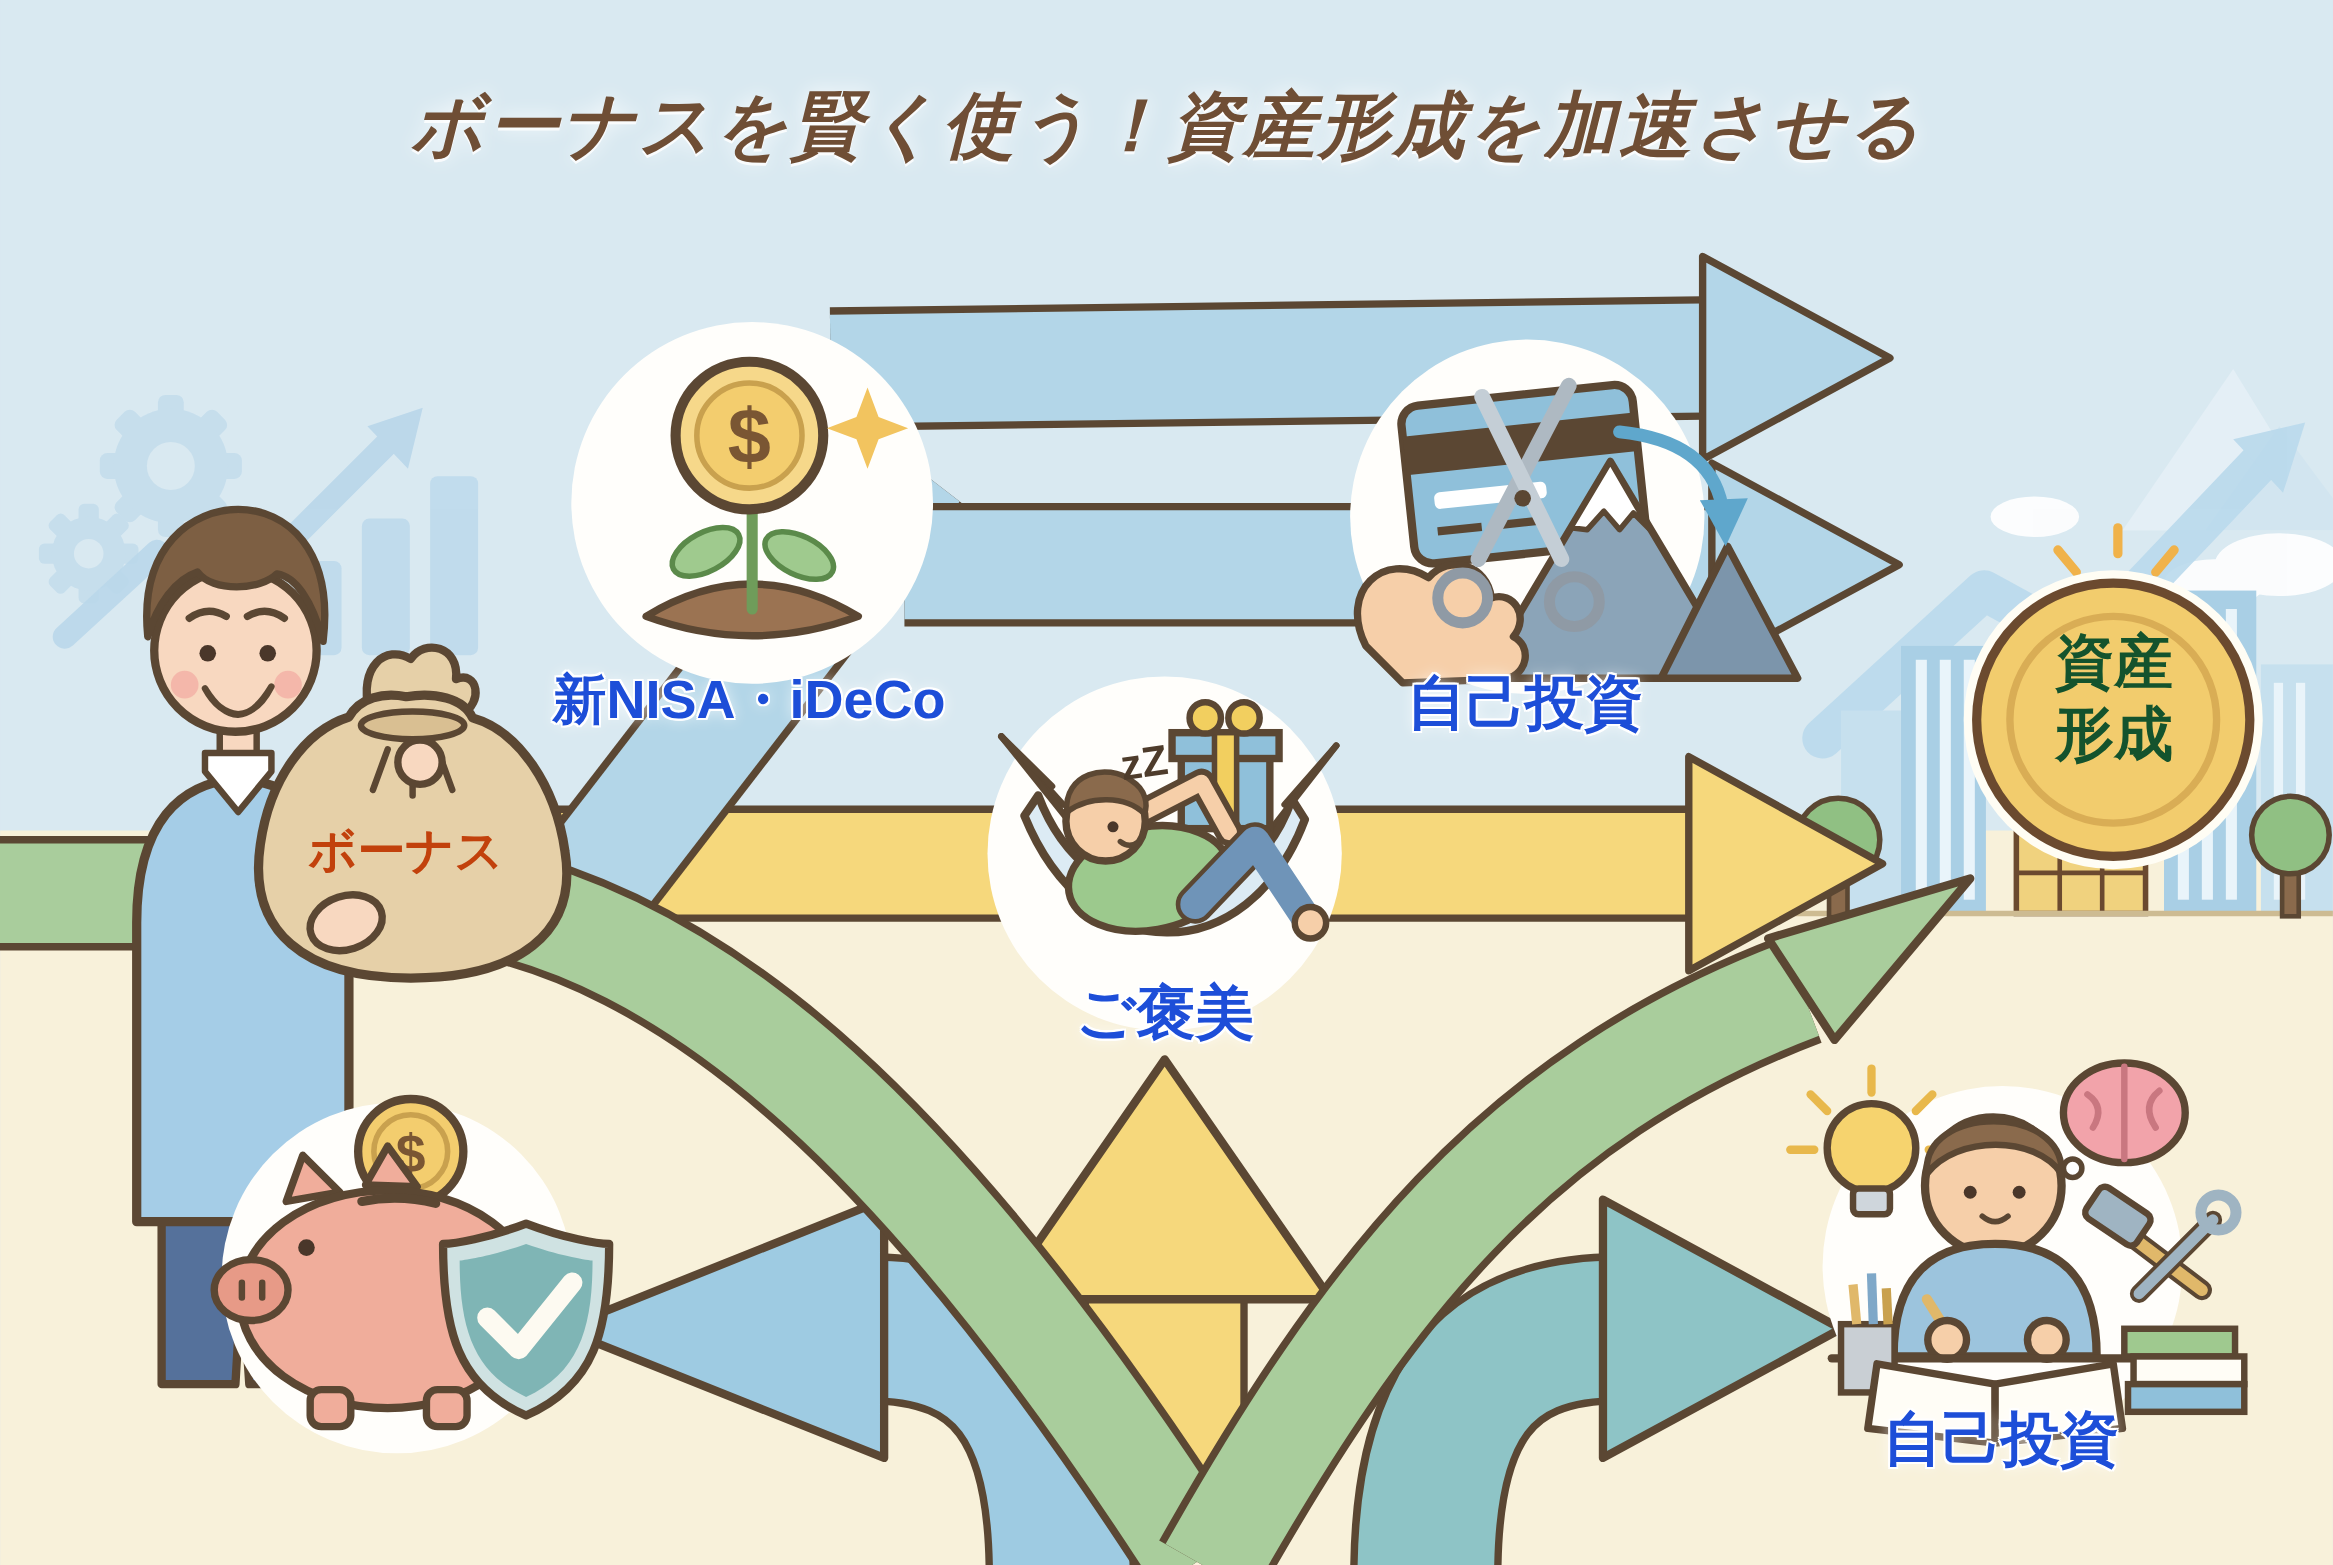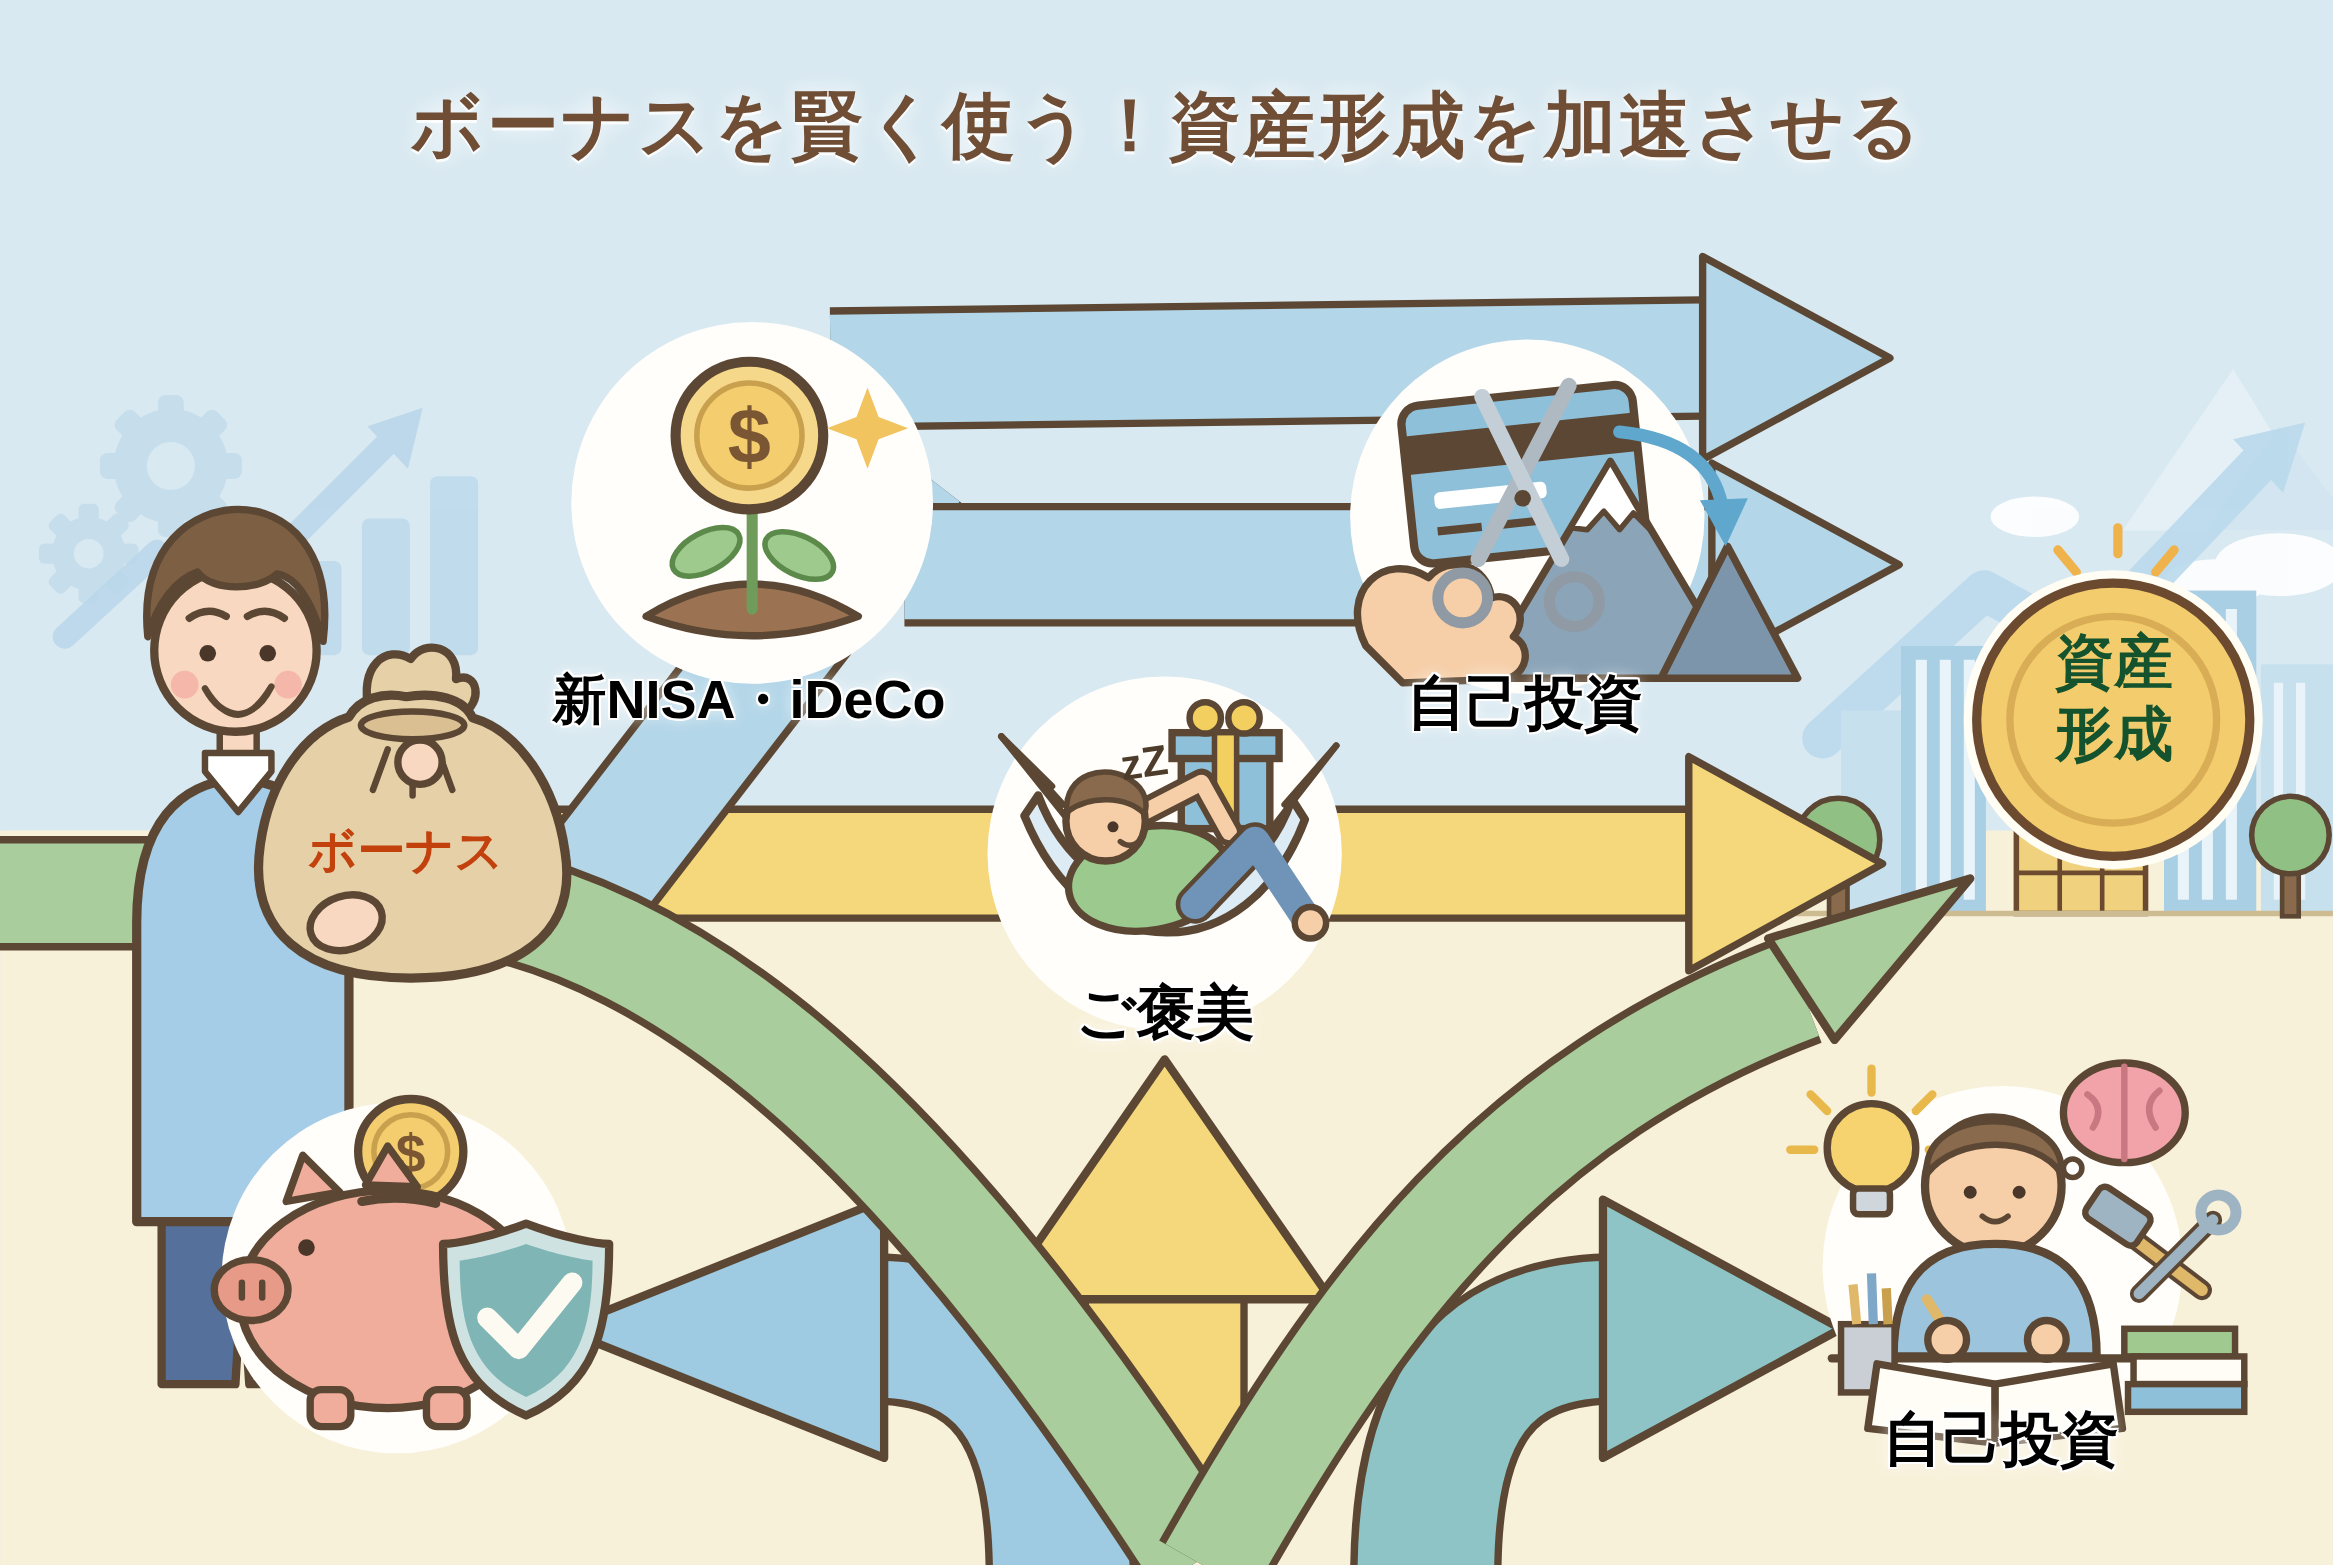--- a/index.html
+++ b/index.html
@@ -1,26 +1,26 @@
 <!DOCTYPE html>
 <html style="font-size:14.8px"><head>
 <meta charset="utf-8">
 <style>
   html,body{margin:0;padding:0;background:#d9e9f1;}
   #canvas{position:relative;width:2333px;height:1565px;overflow:hidden;
           font-family:"Liberation Sans","DejaVu Sans",sans-serif;}
   #scene{position:absolute;left:0;top:0;}
-  .label{position:absolute;line-height:1;font-weight:800;color:#000000;
+  .label{position:absolute;line-height:1;font-weight:800;color:#1d4ed8;
          white-space:nowrap;transform:translateX(-50%);
          text-shadow:0 1.8px 0 #fff,0 -1.8px 0 #fff,1.8px 0 0 #fff,-1.8px 0 0 #fff,
                      1.8px 1.8px 0 #fff,-1.8px 1.8px 0 #fff,1.8px -1.8px 0 #fff,-1.8px -1.8px 0 #fff,
                      0 0 14.8px rgba(255,255,255,.9);}
   .title-line{position:absolute;left:1167px;line-height:1;font-weight:800;color:#6f4e35;
          white-space:nowrap;transform:translateX(-50%);font-size:72px;letter-spacing:2.8px;
-         text-shadow:0 2.8px 0 rgba(255,255,255,.8),0 0 20px rgba(255,255,255,.9);}
+         text-shadow:0 2.8px 0 rgba(255,255,255,.8),0 0 20px rgba(255,255,255,.9);font-style:italic;}
   .coin-label{color:#14532d;text-shadow:none;}
   .bag-label{color:#c2410c;text-shadow:none;}
 </style>
 </head>
 <body>
 
 <div id="canvas">
 
 <svg id="scene" width="2333" height="1565" viewBox="0 0 2528 1696">
 

